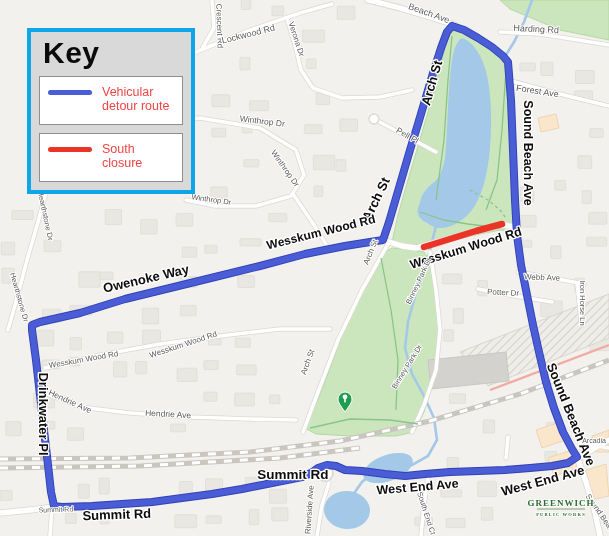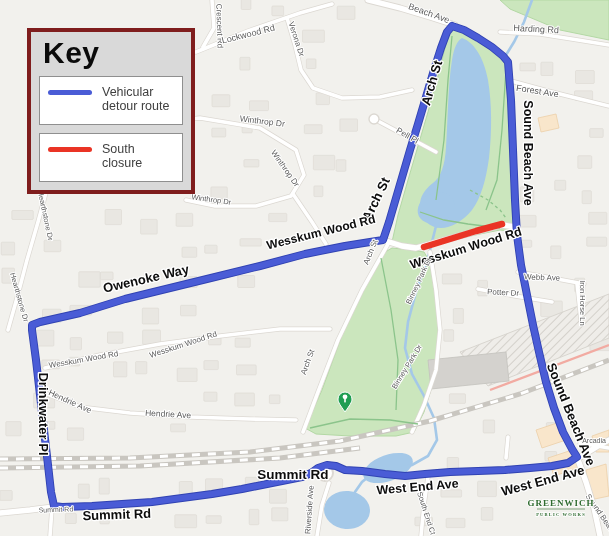--- a/index.html
+++ b/index.html
@@ -8,26 +8,26 @@
   #map-svg{position:absolute;left:0;top:0;width:609px;height:536px;display:block;}
   
   .lbl-b{font-family:"Liberation Sans",sans-serif;font-weight:700;fill:#0d0d0d;
          paint-order:stroke;stroke:#ffffff;stroke-width:2.6px;stroke-linejoin:round;}
   .lbl-m{font-family:"Liberation Sans",sans-serif;font-weight:400;fill:#5c5c5c;
          paint-order:stroke;stroke:#ffffff;stroke-width:2px;stroke-linejoin:round;}
   .logo-t{font-family:"Liberation Serif",serif;font-weight:700;fill:#2f6b2f;
           paint-order:stroke;stroke:#ffffff;stroke-width:1.5px;}
   
   .key{position:absolute;left:27px;top:28px;width:168px;height:166px;background:#d9d9d9;
-       border:4px solid #7f1d1d;box-sizing:border-box;padding:4px 8px 0 8px;}
+       border:4px solid #0ea5e9;box-sizing:border-box;padding:4px 8px 0 8px;}
   .key-title{font-weight:700;font-size:30px;color:#0a0a0a;letter-spacing:.5px;margin:0 0 7px 4px;line-height:1.1;}
   .key-box{background:#ffffff;border:1px solid #8f8f8f;height:49px;margin:0 0 8px 0;
            display:flex;align-items:flex-start;padding:8px 4px 0 8px;box-sizing:border-box;gap:10px;}
   .key-line{width:44px;height:4.5px;border-radius:2.5px;margin-top:5px;flex:none;background:#888;}
-  .key-text{font-size:12.5px;line-height:1.15;color:#404040;width:82px;}
+  .key-text{font-size:12.5px;line-height:1.15;color:#ef4444;width:82px;}
 </style>
 </head>
 <body>
 
 <div class="stage">
   <svg id="map-svg" viewBox="0 0 609 536" xmlns="http://www.w3.org/2000/svg">
       <defs>
         <pattern id="hatch" width="6" height="6" patternUnits="userSpaceOnUse" patternTransform="rotate(45)">
           <rect x="0" y="0" width="6" height="6" fill="#efede9"></rect>
           <line x1="0" y1="0" x2="0" y2="6" stroke="#d3d0ca" stroke-width="2"></line>

